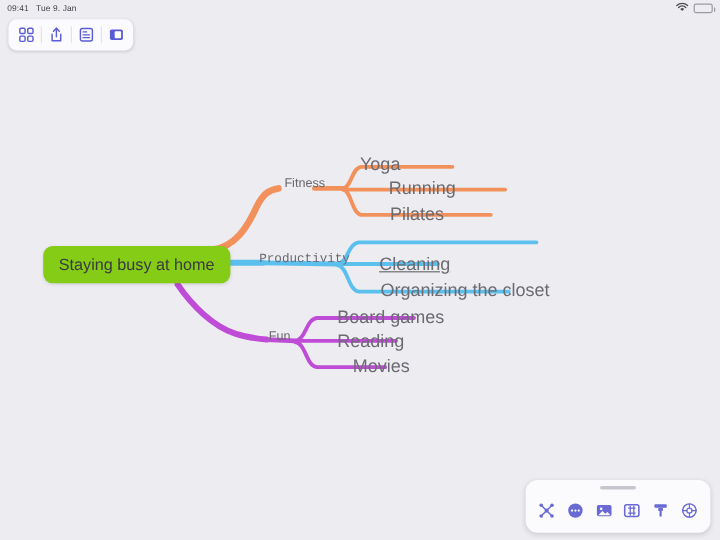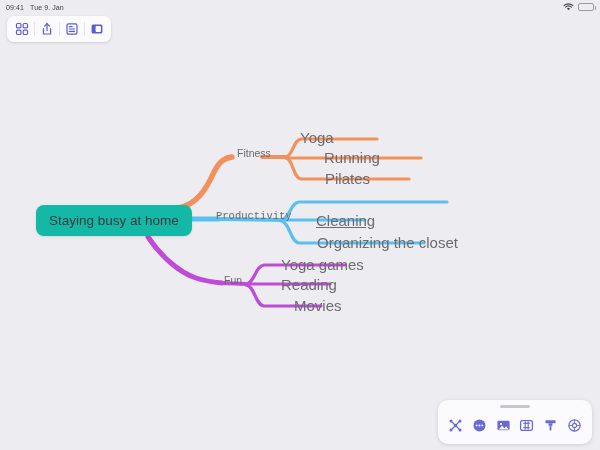--- a/index.html
+++ b/index.html
@@ -64,21 +64,21 @@
     position:absolute;
     font-size:15px;
     color:#6b6b71;
     white-space:nowrap;
     line-height:1;
   }
 
   #root-node{
     position:absolute;
     left:36px; top:205px;
-    background:#14b8a6;
+    background:#84cc16;
     border-radius:8px;
     padding:8px 13px;
     font-size:13.5px;
     color:#3a3a3e;
     white-space:nowrap;
     box-shadow:0 1px 3px rgba(0,0,0,.10);
     z-index:5;
   }
 
   
@@ -224,21 +224,21 @@
   </div>
 
   <div class="leaf-label" style="left:316px; top:213px;text-decoration:underline;">
     <span>Cleaning</span>
   </div>
   <div class="leaf-label" style="left:317px; top:235px;">
     <span>Organizing the closet</span>
   </div>
 
   <div class="leaf-label" style="left:281px; top:257px;">
-    <span>Yoga games</span>
+    <span>Board games</span>
   </div>
   <div class="leaf-label" style="left:281px; top:277px;">
     <span>Reading</span>
   </div>
   <div class="leaf-label" style="left:281px; top:298px;padding-left:13px;">
     <span>Movies</span>
   </div>
 
 </div>
 

